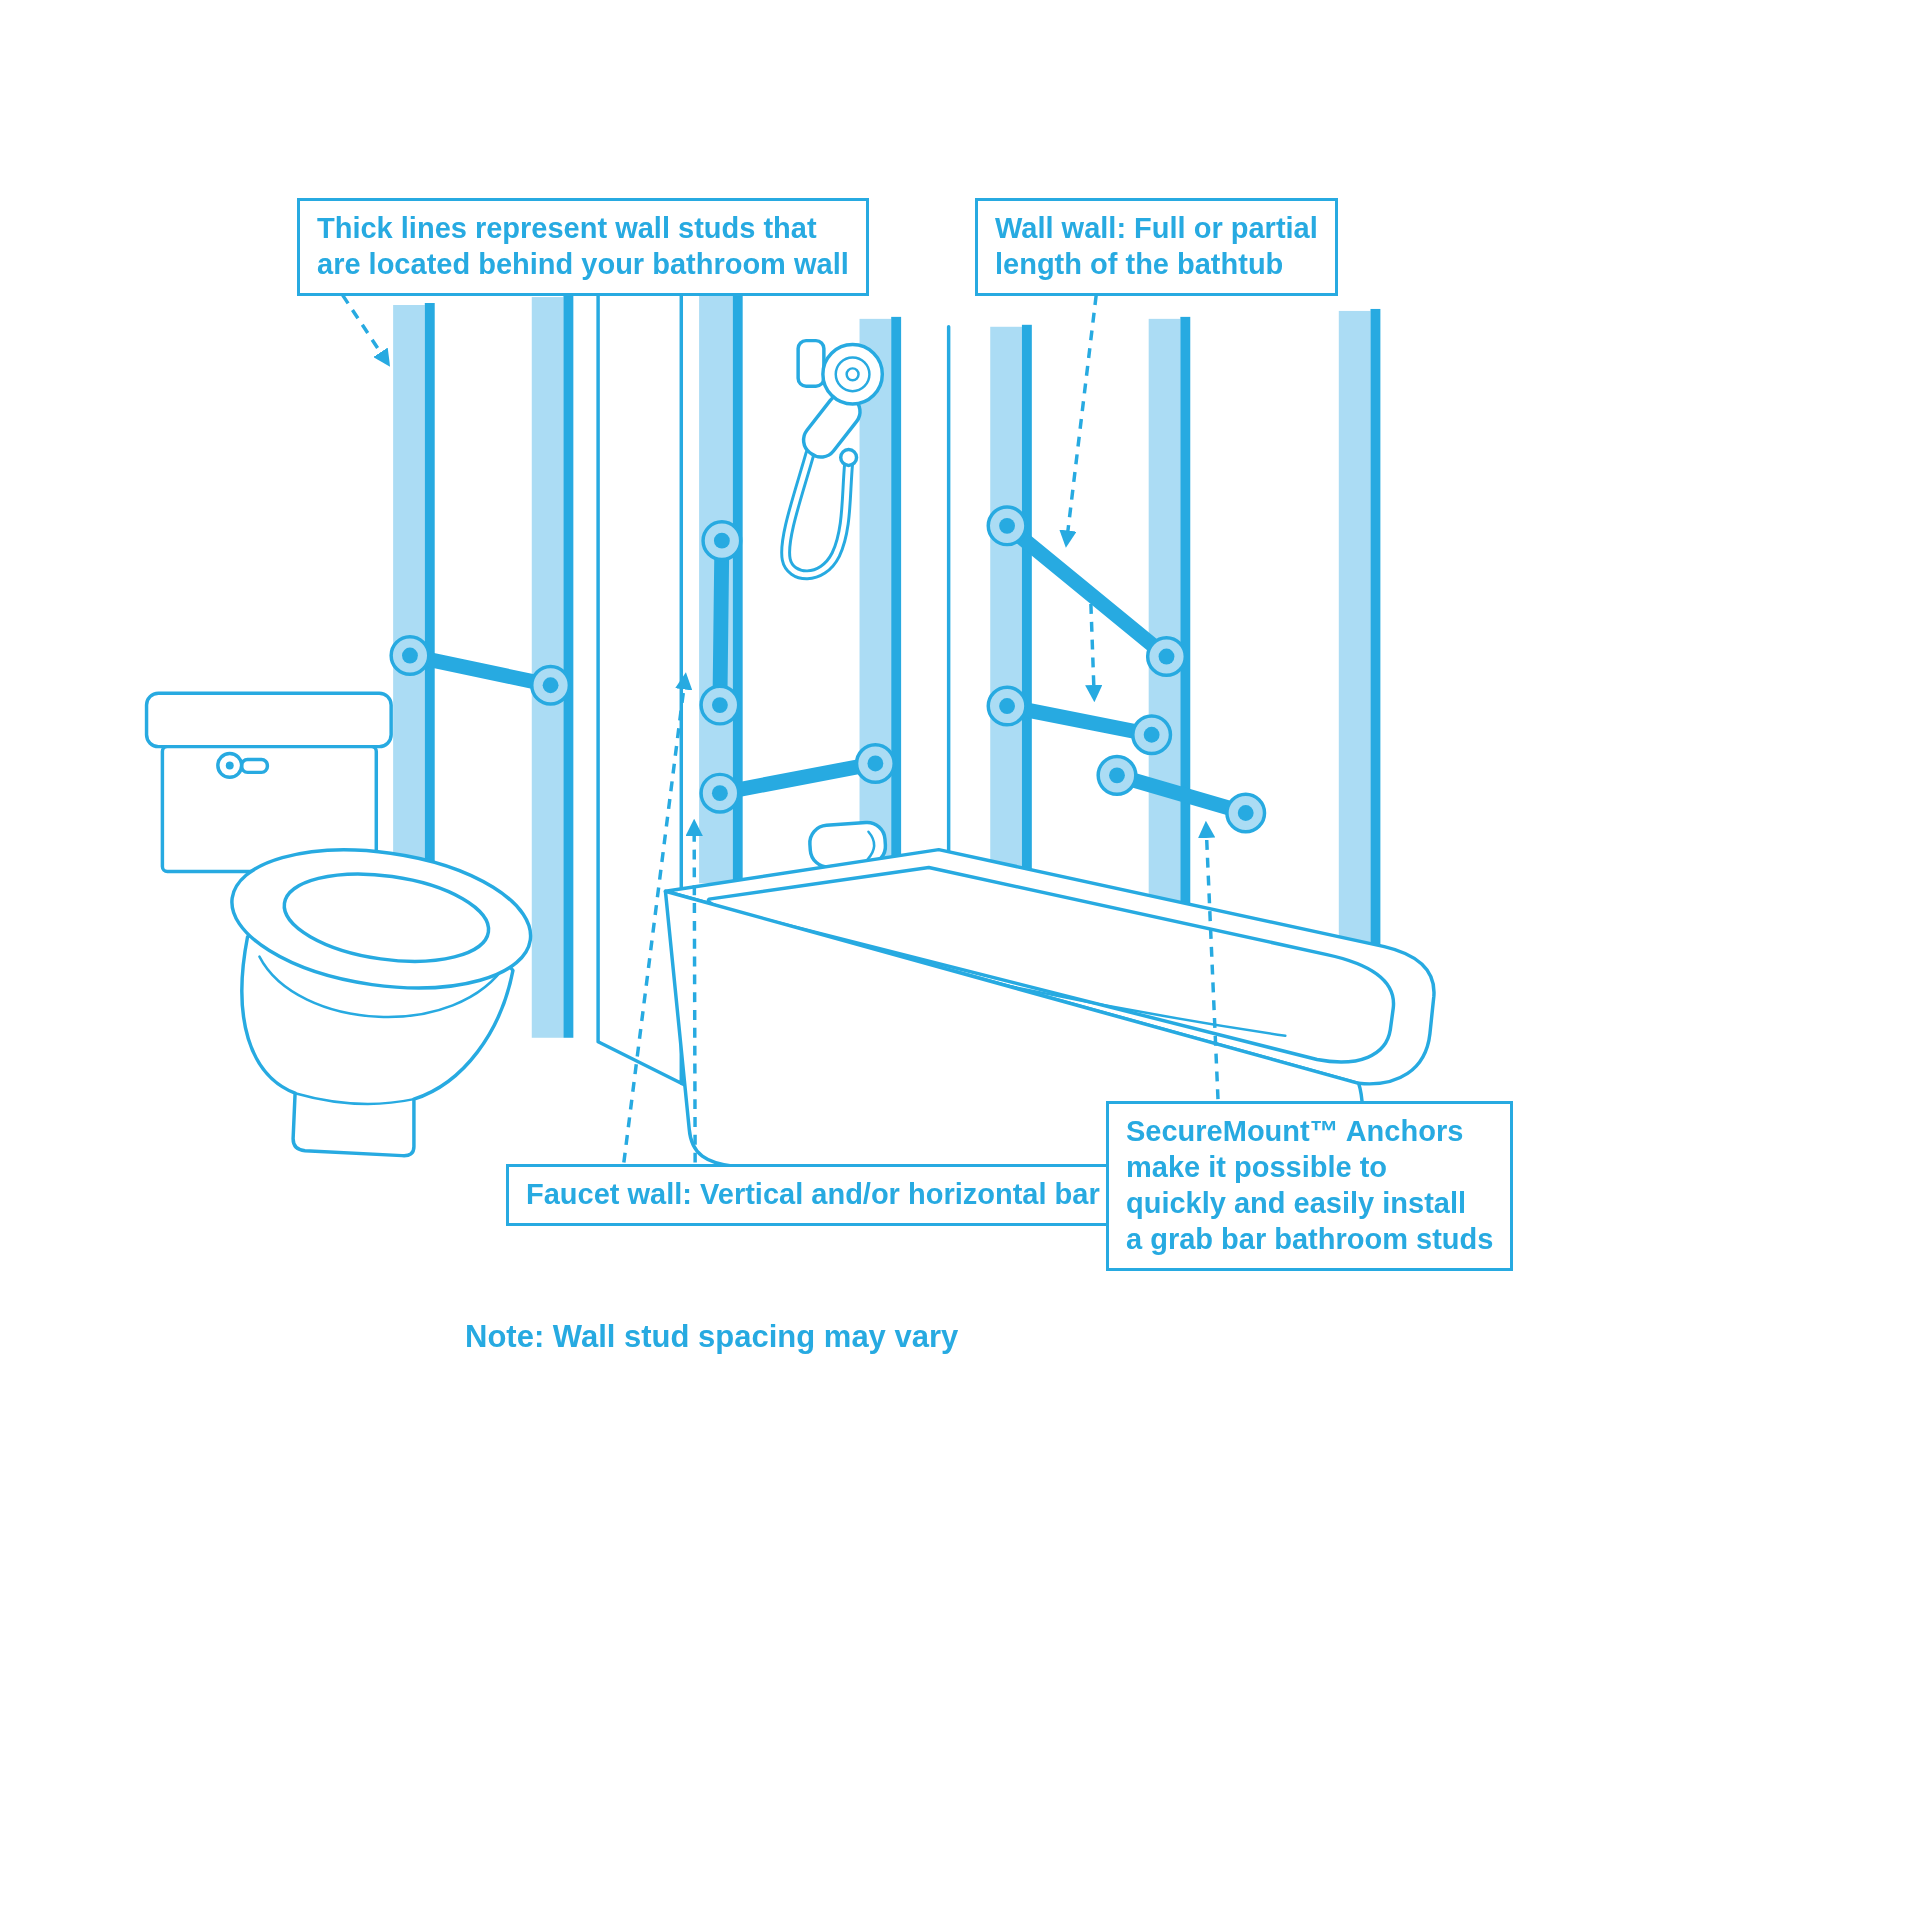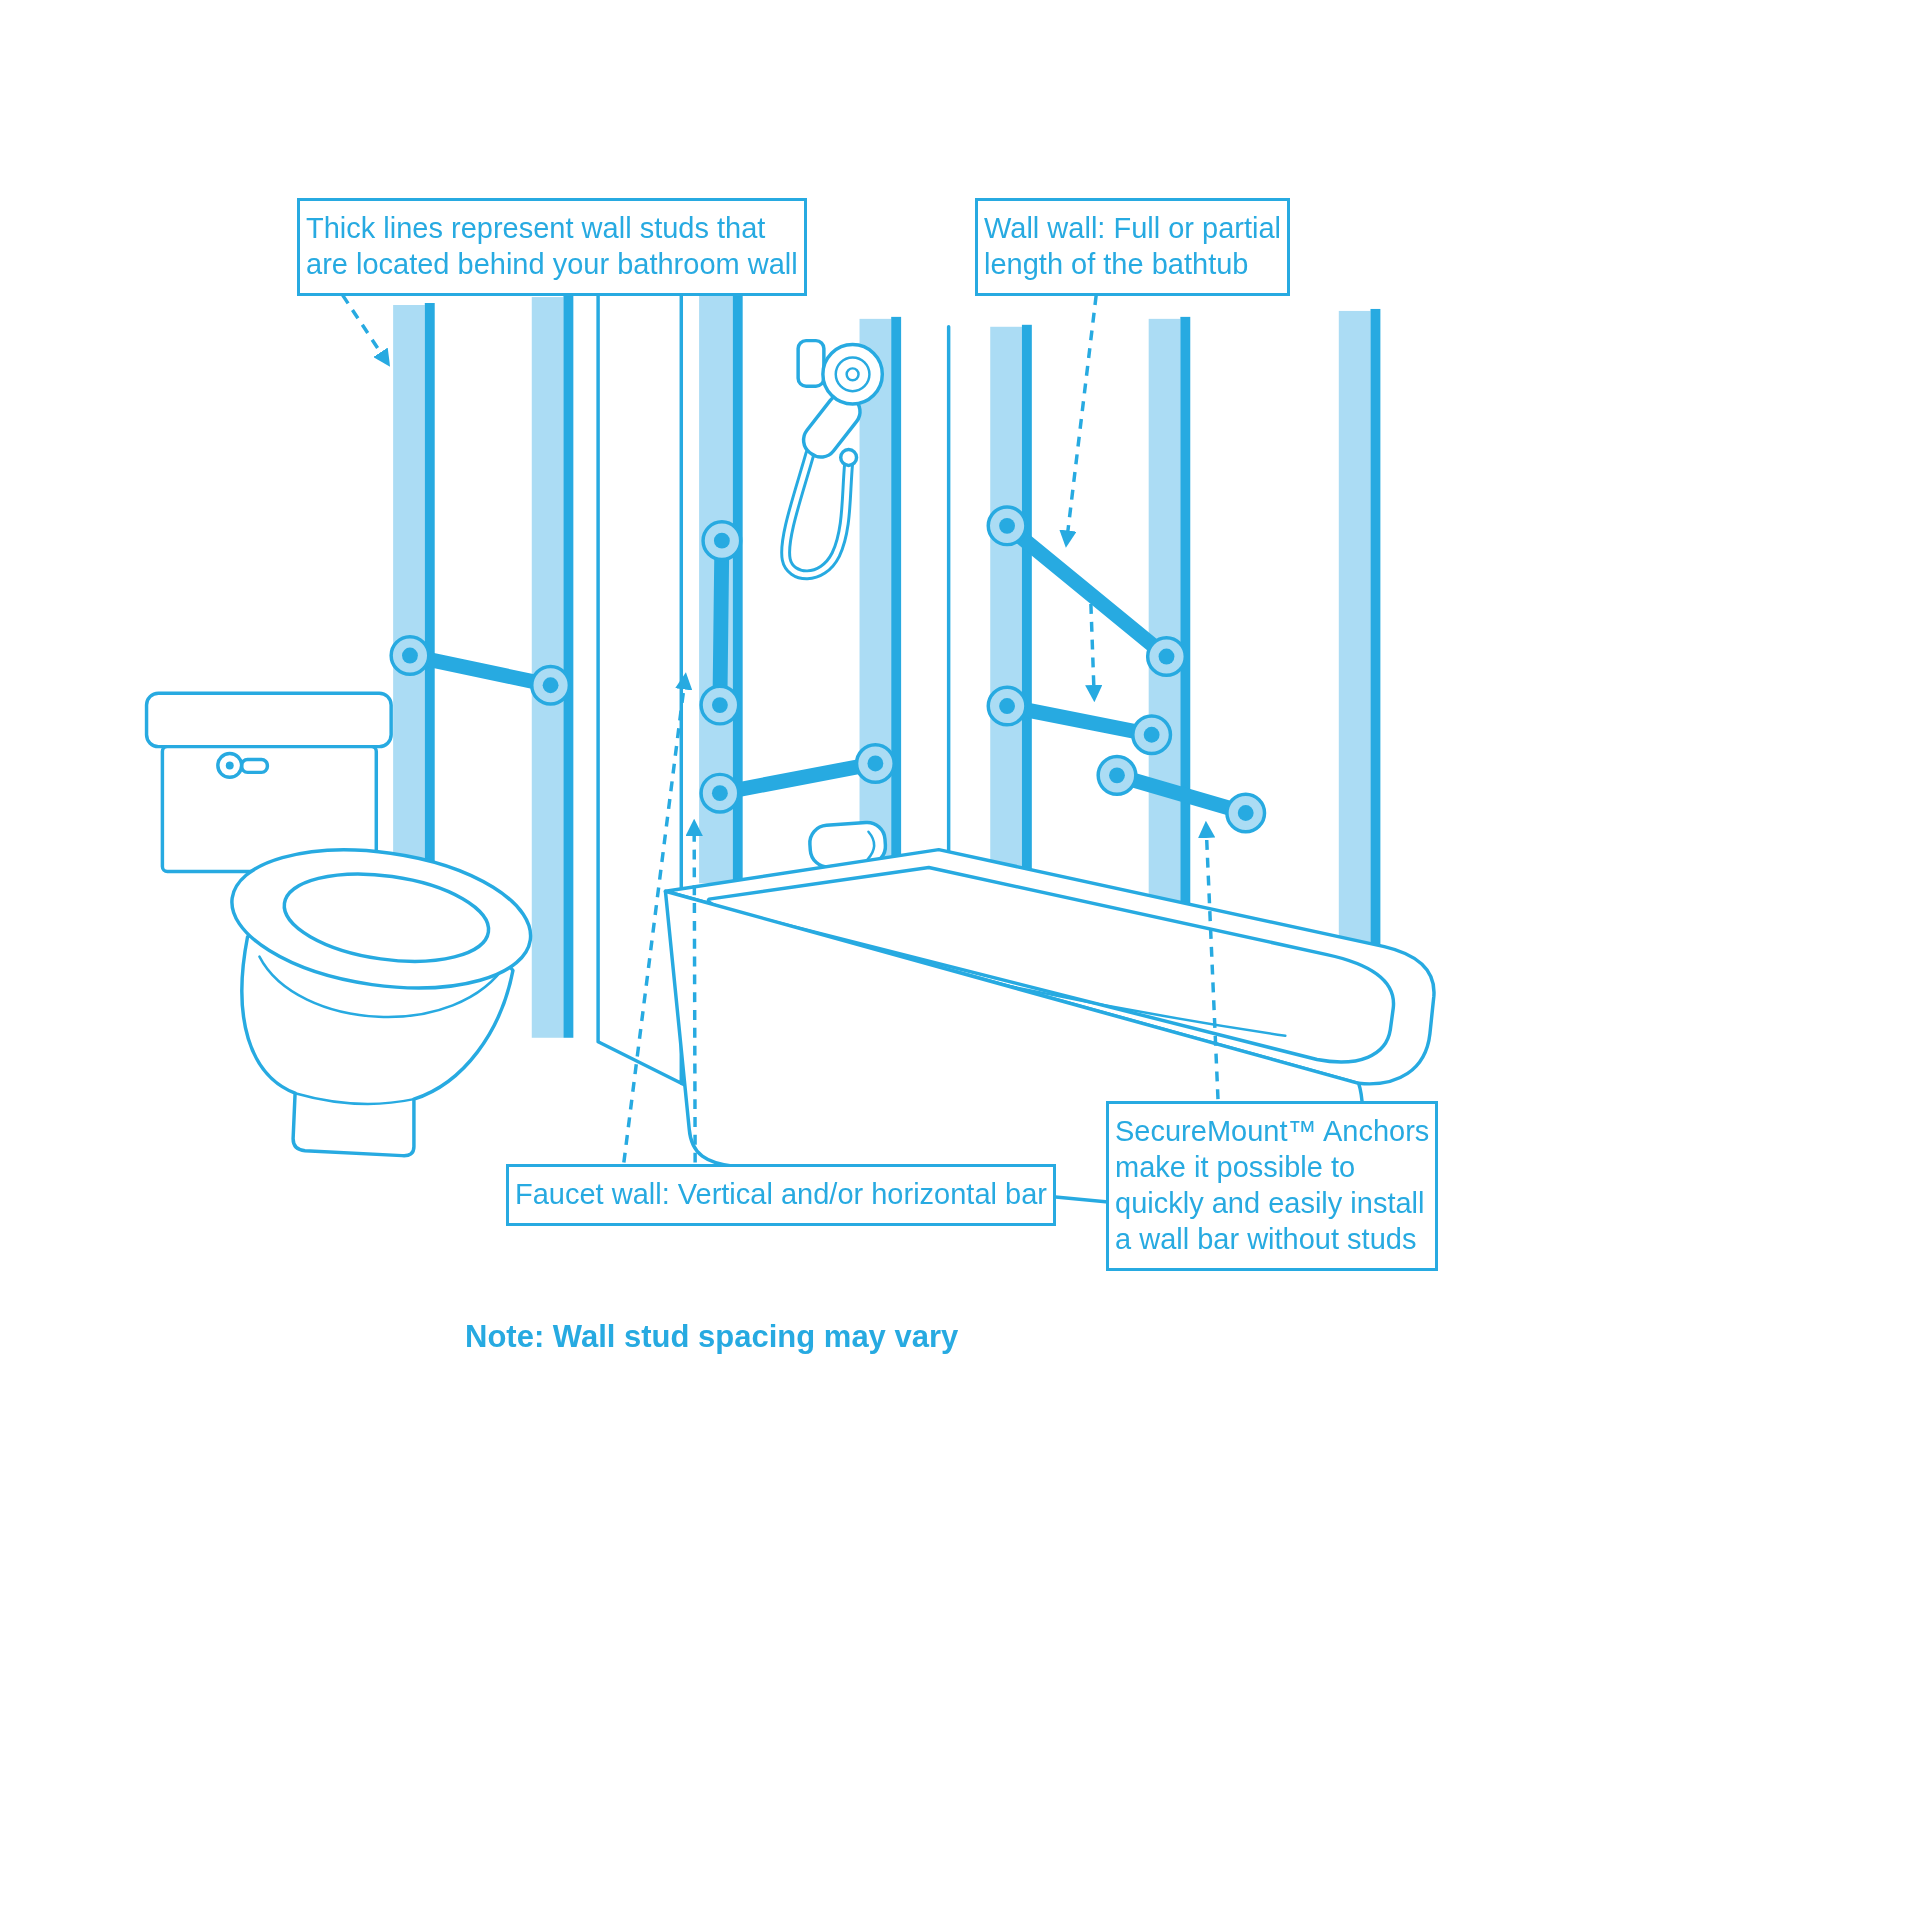--- a/index.html
+++ b/index.html
@@ -14,23 +14,24 @@
     background:var(--background);overflow:hidden;
     font-family:"Liberation Sans",sans-serif;
   }
   .stage svg{position:absolute;left:0;top:0;}
   .callout{
     position:absolute;
     border:3px solid var(--line);
     color:var(--line);
     background:var(--background);
     font-size:29px;line-height:1.24;
-    padding:10px 6px;
+    padding:10px 17px;
     white-space:pre-line;
     display:inline-block;
+    font-weight:bold;
   }
   .note{
     position:absolute;
     color:var(--line);
     font-size:31px;font-weight:bold;
     white-space:nowrap;
   }
   
   .ln   {fill:none;stroke:var(--line);stroke-width:3.5;stroke-linecap:round;stroke-linejoin:round;}
   .thin {fill:none;stroke:var(--line);stroke-width:2.5;stroke-linecap:round;}
@@ -193,17 +194,17 @@
   </svg>
 
   <div class="callout" style="left:297px;top:198px;">Thick lines represent wall studs that
 are located behind your bathroom wall</div>
   <div class="callout" style="left:975px;top:198px;">Wall wall: Full or partial
 length of the bathtub</div>
   <div class="callout" style="left:492px;top:1164px;margin-left:14px;">Faucet wall: Vertical and/or horizontal bar</div>
   <div class="callout" style="left:1106px;top:1101px;">SecureMount™ Anchors
 make it possible to
 quickly and easily install
-a wall bar without studs</div>
+a grab bar bathroom studs</div>
 
   <div class="note" style="left:465px;top:1287px;margin-top:32px;">Note: Wall stud spacing may vary</div>
 </div>
 
 
 </body></html>

